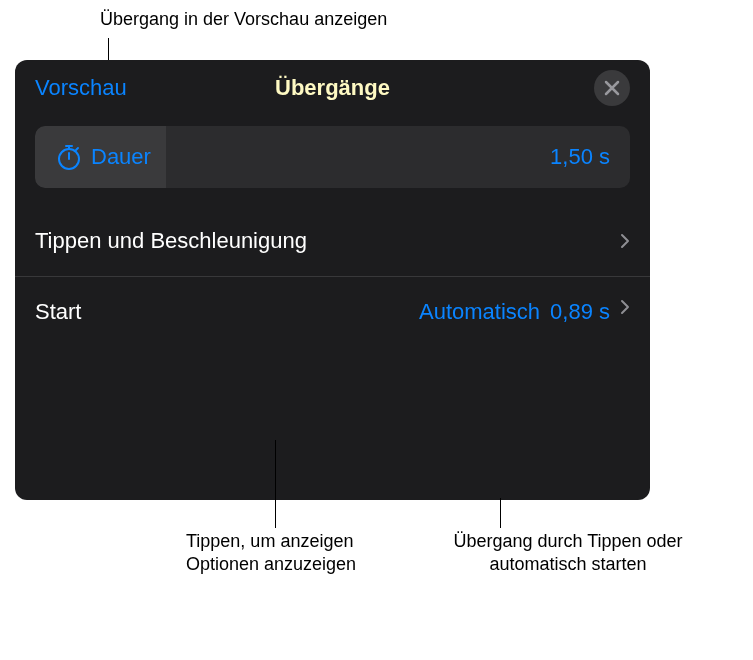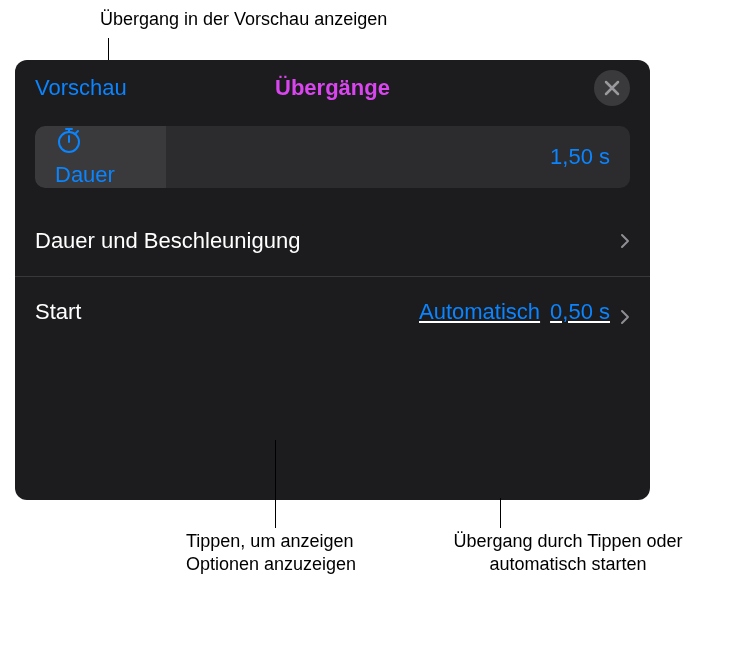--- a/index.html
+++ b/index.html
@@ -44,21 +44,21 @@
       justify-content: center;
     }
     .preview-link {
       position: absolute;
       left: 20px;
       color: #0a84ff;
       font-size: 22px;
       font-weight: 400;
     }
     .panel-title {
-      color: #d946ef;
+      color: #fef9c3;
       font-size: 22px;
       font-weight: 600;
     }
     .close-btn {
       position: absolute;
       right: 20px;
       width: 36px;
       height: 36px;
       border-radius: 50%;
       background: #3a3a3c;
@@ -108,22 +108,22 @@
       position: relative;
       display: flex;
       align-items: center;
       justify-content: space-between;
       width: 100%;
       padding: 0 20px;
       z-index: 1;
     }
     .duration-left {
       display: flex;
+      align-items: center;
       gap: 8px;
-      flex-direction: column;
     }
     .timer-icon {
       width: 28px;
       height: 28px;
     }
     .duration-label {
       color: #0a84ff;
       font-size: 22px;
     }
     .duration-value {
@@ -139,23 +139,22 @@
     }
     .list-row:last-child {
       border-bottom: none;
     }
     .row-label {
       font-size: 22px;
       color: #fff;
     }
     .row-right {
       display: flex;
-      align-items: flex-end;
+      align-items: flex-start;
       gap: 10px;
-      text-decoration: underline;
     }
     .row-value {
       color: #0a84ff;
       font-size: 22px;
     }
     .chevron {
       width: 10px;
       height: 16px;
     }
   </style>
@@ -188,33 +187,33 @@
           <line x1="14" y1="3" x2="14" y2="6" stroke="#0a84ff" stroke-width="2" stroke-linecap="round"></line>
           <line x1="21" y1="7" x2="23" y2="5" stroke="#0a84ff" stroke-width="2" stroke-linecap="round"></line>
         </svg>
         <span class="duration-label">Dauer</span>
       </div>
       <span class="duration-value">1,50 s</span>
     </div>
   </div>
 
   <div class="list-row" style="margin-top: 18px;">
-    <span class="row-label">Dauer und Beschleunigung</span>
+    <span class="row-label">Tippen und Beschleunigung</span>
     <div class="row-right">
       <svg class="chevron" viewBox="0 0 10 16">
         <path d="M2 2 L8 8 L2 14" fill="none" stroke="#8e8e93" stroke-width="2" stroke-linecap="round" stroke-linejoin="round"></path>
       </svg>
     </div>
   </div>
 
   <div class="list-row">
     <span class="row-label">Start</span>
     <div class="row-right">
       <span class="row-value">Automatisch</span>
-      <span class="row-value">0,50 s</span>
+      <span class="row-value">0,89 s</span>
       <svg class="chevron" viewBox="0 0 10 16">
         <path d="M2 2 L8 8 L2 14" fill="none" stroke="#8e8e93" stroke-width="2" stroke-linecap="round" stroke-linejoin="round"></path>
       </svg>
     </div>
   </div>
 </div>
 
 <div class="callout-line" style="left: 275px; top: 440px; width: 1px; height: 88px;"></div>
 <div class="callout" style="left: 186px; top: 530px; width: 220px;">Tippen, um anzeigen Optionen anzuzeigen</div>
 

